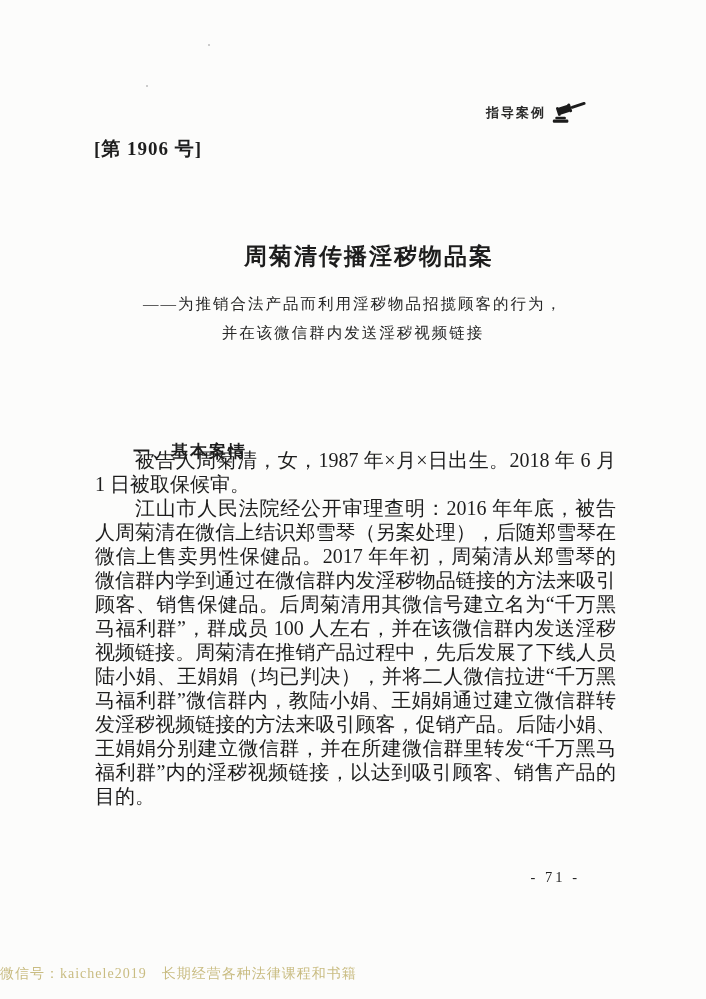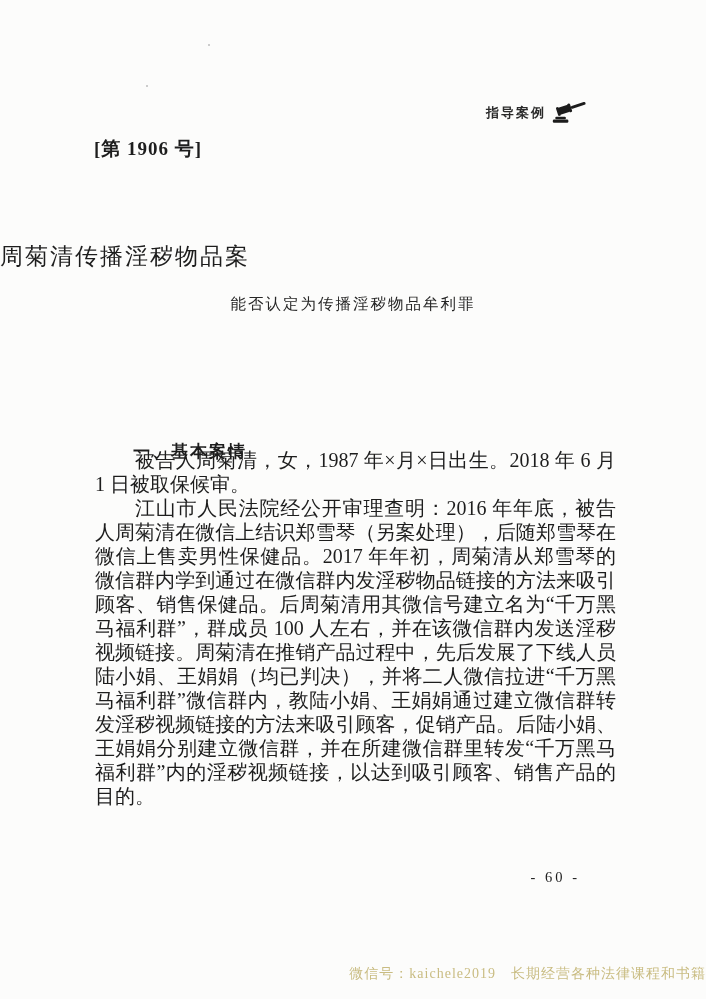--- a/index.html
+++ b/index.html
@@ -30,22 +30,22 @@
   }
   .gavel{width:36px;height:26px;display:block;}
   
   .case-number{
     position:absolute;top:136px;left:94px;
     font-size:19px;font-weight:bold;letter-spacing:1px;
   }
   
   .title{
     position:absolute;top:241px;left:0;width:100%;
-    text-align:left;
-    font-size:23px;font-weight:normal;letter-spacing:2px;
+    text-align:center;
+    font-size:23px;font-weight:bold;letter-spacing:2px;padding-left:32px;
   }
   .subtitle{
     position:absolute;top:289px;left:0;width:100%;
     text-align:center;
     font-size:15.5px;letter-spacing:2px;line-height:29px;
     color:#262626;
   }
   
   .section-heading{
     position:absolute;top:440px;left:133px;
@@ -61,21 +61,21 @@
   }
   .body-text p{text-indent:2em;margin:0;}
   
   .page-number{
     position:absolute;top:869px;right:126px;
     font-size:14.5px;letter-spacing:3px;
   }
   
   .watermark{
     position:absolute;top:965px;left:0;width:100%;
-    text-align:right;
+    text-align:left;
     font-size:14px;letter-spacing:1px;
     color:var(--watermark);
     font-family:"Liberation Serif","DejaVu Serif",serif;
   }
   
   .speck{position:absolute;background:#bdbdbd;border-radius:50%;}
   .speck-1{width:2px;height:2px;top:85px;left:146px;}
   .speck-2{width:2px;height:2px;top:44px;left:208px;}
 </style>
 </head>
@@ -102,27 +102,28 @@
         </g>
       </svg>
     </span>
   </div>
 
   <div class="case-number">[第 1906 号]</div>
 
   <h1 class="title">周菊清传播淫秽物品案</h1>
 
   <div class="subtitle">
-    <div>能否认定为传播淫秽物品牟利罪</div>
+    <div>——为推销合法产品而利用淫秽物品招揽顾客的行为，</div>
+    <div>并在该微信群内发送淫秽视频链接</div>
   </div>
 
   <h2 class="section-heading">一、基本案情</h2>
 
   <div class="body-text">
     <p>被告人周菊清，女，1987 年×月×日出生。2018 年 6 月 1 日被取保候审。</p>
     <p>江山市人民法院经公开审理查明：2016 年年底，被告人周菊清在微信上结识郑雪琴（另案处理），后随郑雪琴在微信上售卖男性保健品。2017 年年初，周菊清从郑雪琴的微信群内学到通过在微信群内发淫秽物品链接的方法来吸引顾客、销售保健品。后周菊清用其微信号建立名为“千万黑马福利群”，群成员 100 人左右，并在该微信群内发送淫秽视频链接。周菊清在推销产品过程中，先后发展了下线人员陆小娟、王娟娟（均已判决），并将二人微信拉进“千万黑马福利群”微信群内，教陆小娟、王娟娟通过建立微信群转发淫秽视频链接的方法来吸引顾客，促销产品。后陆小娟、王娟娟分别建立微信群，并在所建微信群里转发“千万黑马福利群”内的淫秽视频链接，以达到吸引顾客、销售产品的目的。</p>
   </div>
 
-  <div class="page-number">- 60 -</div>
+  <div class="page-number">- 71 -</div>
 
   <div class="watermark">微信号：kaichele2019　长期经营各种法律课程和书籍</div>
 
 </div>
 
 </body></html>

